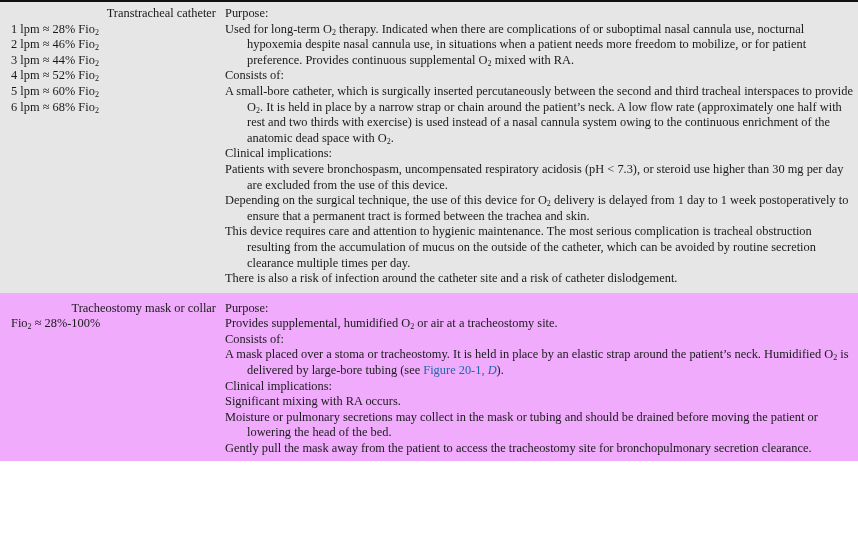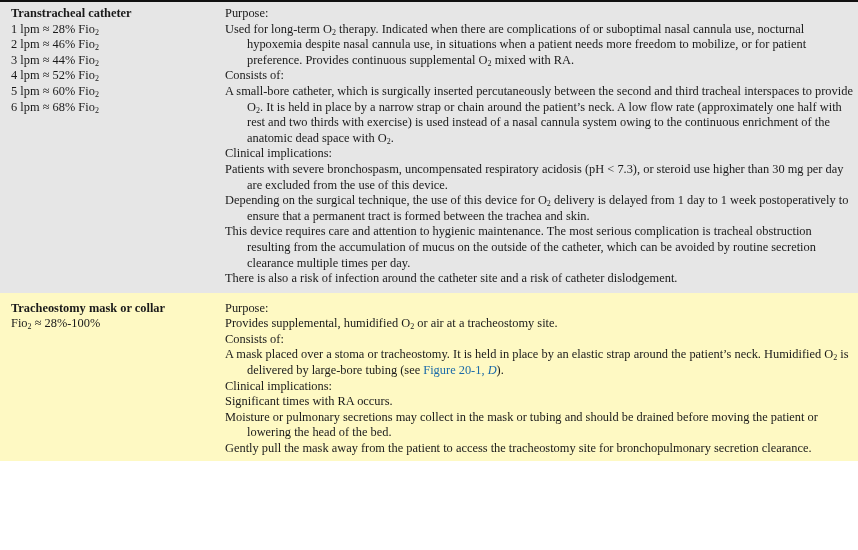--- a/index.html
+++ b/index.html
@@ -4,26 +4,26 @@
   <style>
     html, body { margin: 0; padding: 0; background: #ffffff; }
     body {
       width: 858px; height: 550px; overflow: hidden;
       font-family: "Liberation Serif", "DejaVu Serif", serif;
       font-size: 12.4px; color: #1a1a1a; line-height: 15.6px;
     }
     .table { width: 858px; border-top: 2px solid #111; }
     .row { display: flex; }
     .row.shaded { background: #e6e6e6; }
-    .row.plain { background: #fef9c3; }
+    .row.plain { background: #f0abfc; }
     .col-left { width: 216px; padding: 4px 0 4px 11px; box-sizing: border-box; flex: none; }
     .col-right { flex: 1; padding: 4px 4px 4px 9px; box-sizing: border-box; }
     .row.shaded .col-right { padding-bottom: 6px; }
     .row.plain .col-left, .row.plain .col-right { padding-top: 8px; }
-    .device-name { font-weight: bold; text-indent: -13px; padding-left: 13px; }
+    .device-name { font-weight: normal; text-indent: -13px; padding-left: 13px; text-align: right; }
     .left-line { display: block; }
     .section-head { font-weight: normal; display: block; }
     .para { display: block; padding-left: 22px; text-indent: -22px; }
     .link { color: #1a6aa8; }
     sub { font-size: 8px; line-height: 0; vertical-align: -2px; }
   </style>
 </head>
 <body>
 
 <div class="table">
@@ -55,18 +55,18 @@
     <div class="col-left">
       <span class="left-line device-name">Tracheostomy mask or collar</span>
       <span class="left-line"><span>Fio</span><sub>2</sub><span> ≈ 28%-100%</span></span>
     </div>
     <div class="col-right">
       <span class="section-head">Purpose:</span>
       <span class="para"><span>Provides supplemental, humidified O</span><sub>2</sub><span> or air at a tracheostomy site.</span></span>
       <span class="section-head">Consists of:</span>
       <span class="para"><span>A mask placed over a stoma or tracheostomy. It is held in place by an elastic strap around the patient’s neck. Humidified O</span><sub>2</sub><span> is delivered by large-bore tubing (see </span><span class="link"><span>Figure 20-1, </span><i>D</i></span><span>).</span></span>
       <span class="section-head">Clinical implications:</span>
-      <span class="para">Significant times with RA occurs.</span>
+      <span class="para">Significant mixing with RA occurs.</span>
       <span class="para">Moisture or pulmonary secretions may collect in the mask or tubing and should be drained before moving the patient or lowering the head of the bed.</span>
       <span class="para">Gently pull the mask away from the patient to access the tracheostomy site for bronchopulmonary secretion clearance.</span>
     </div>
   </div>
 </div>
 
 </body></html>

